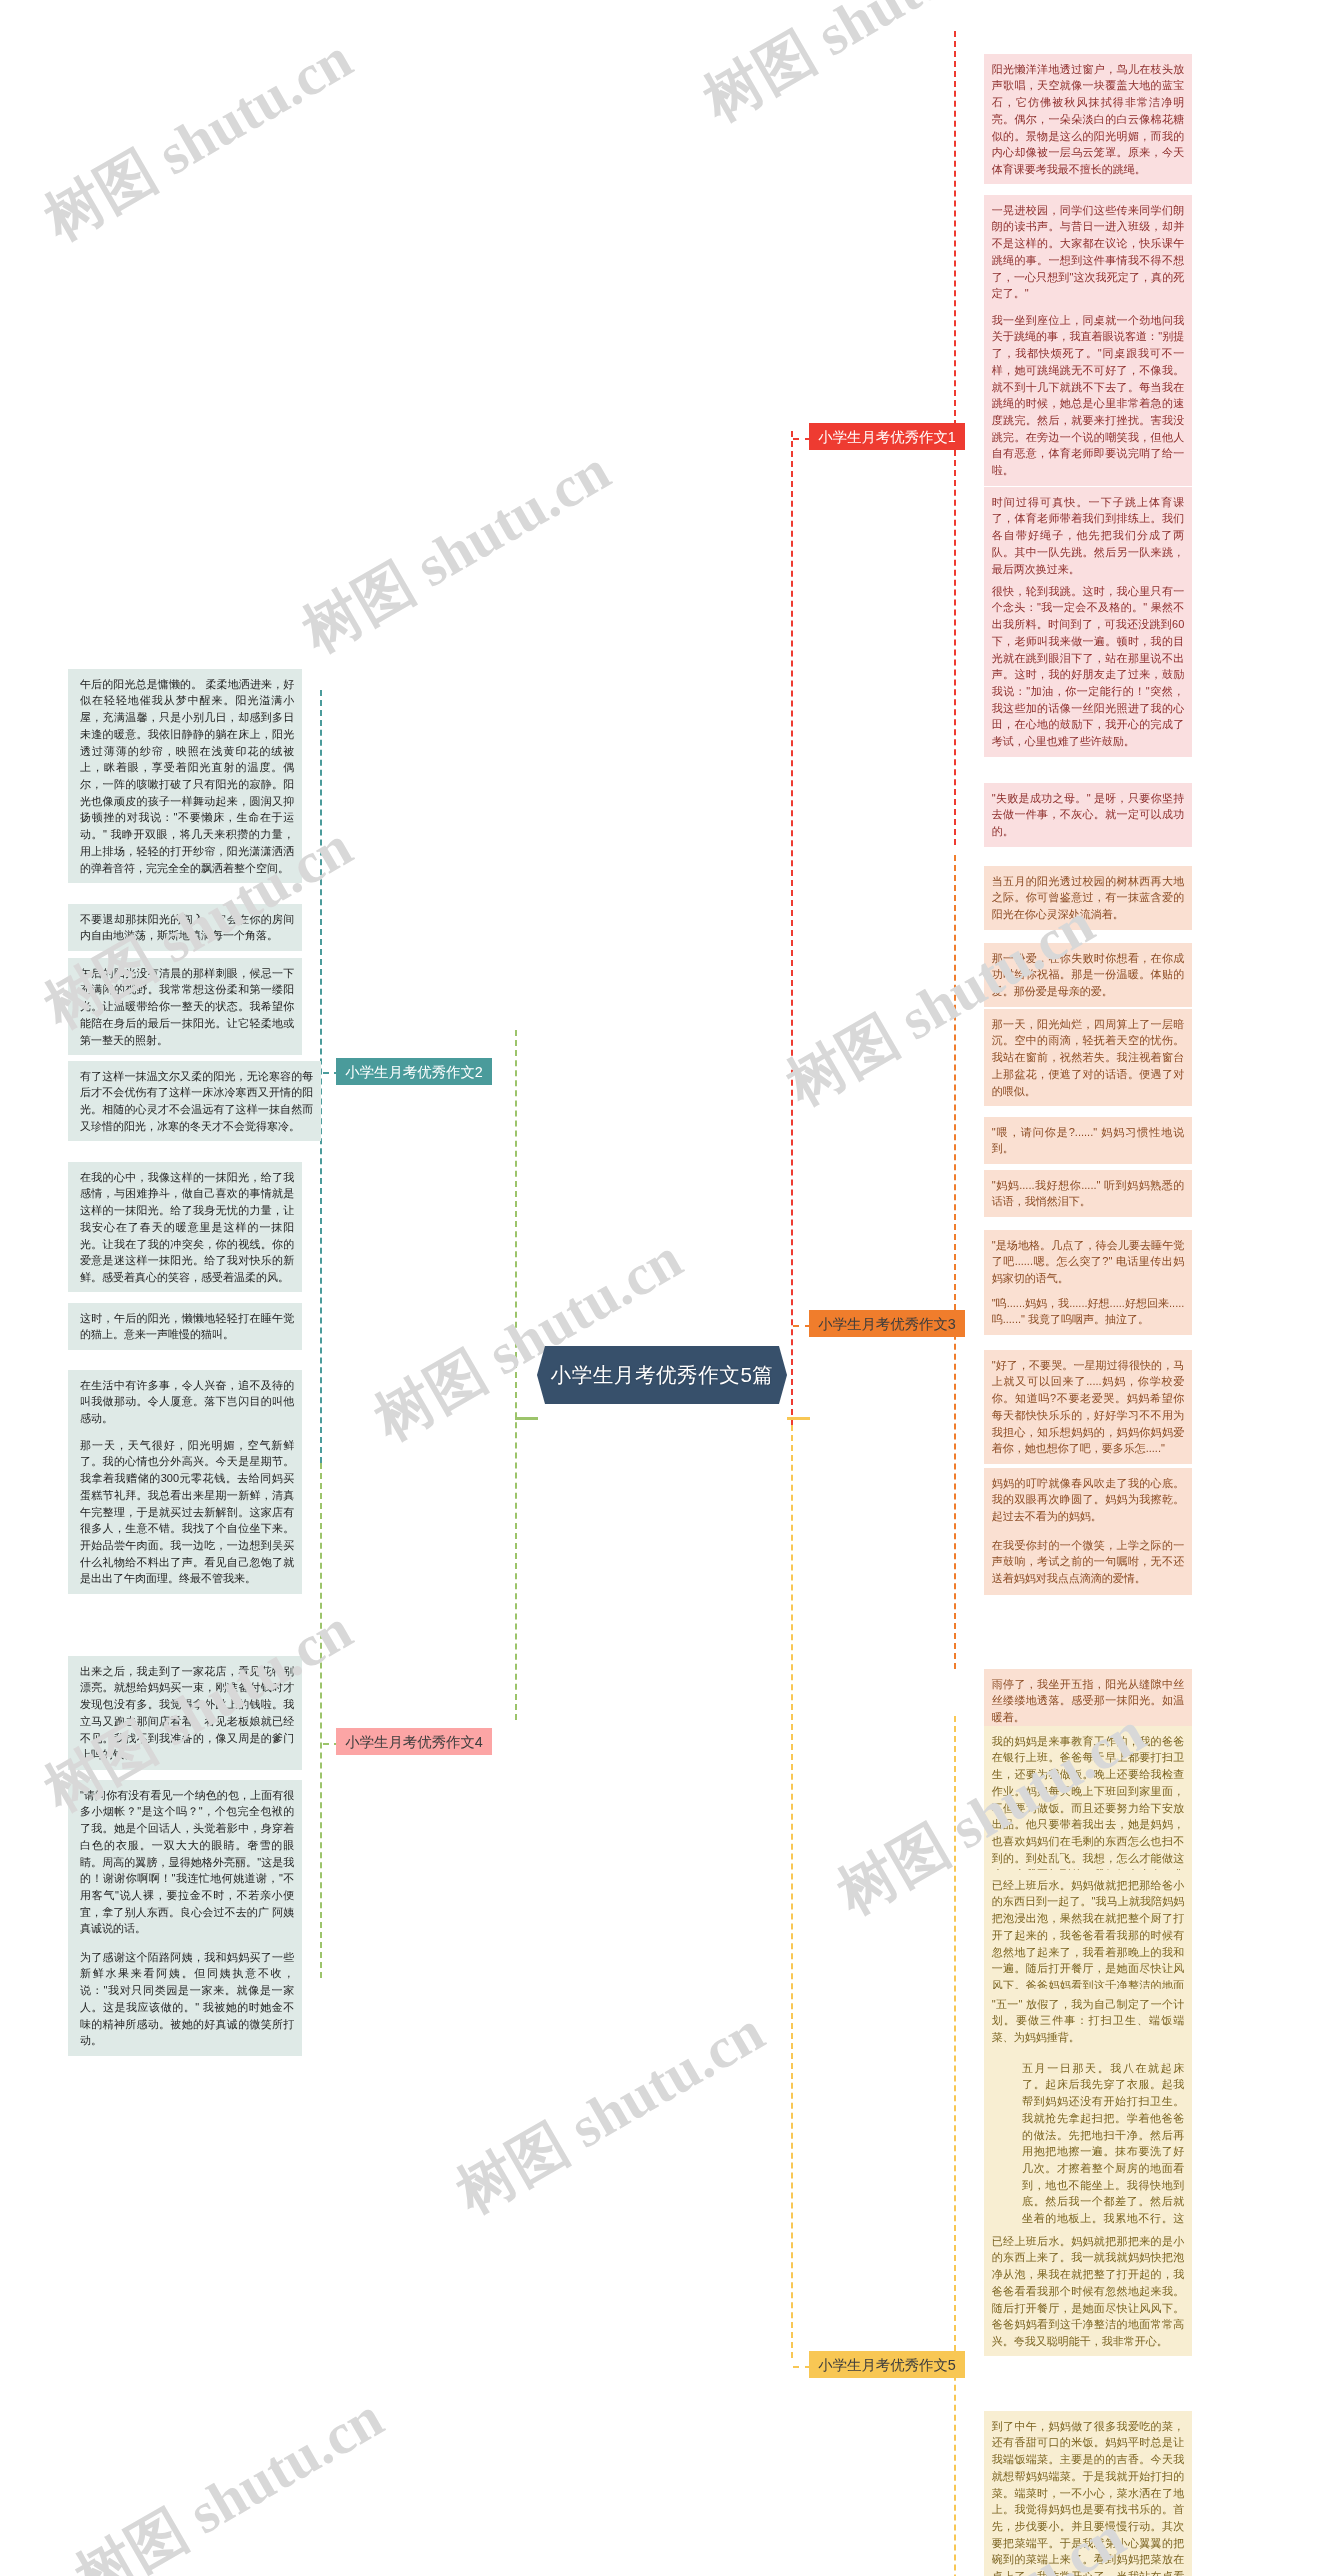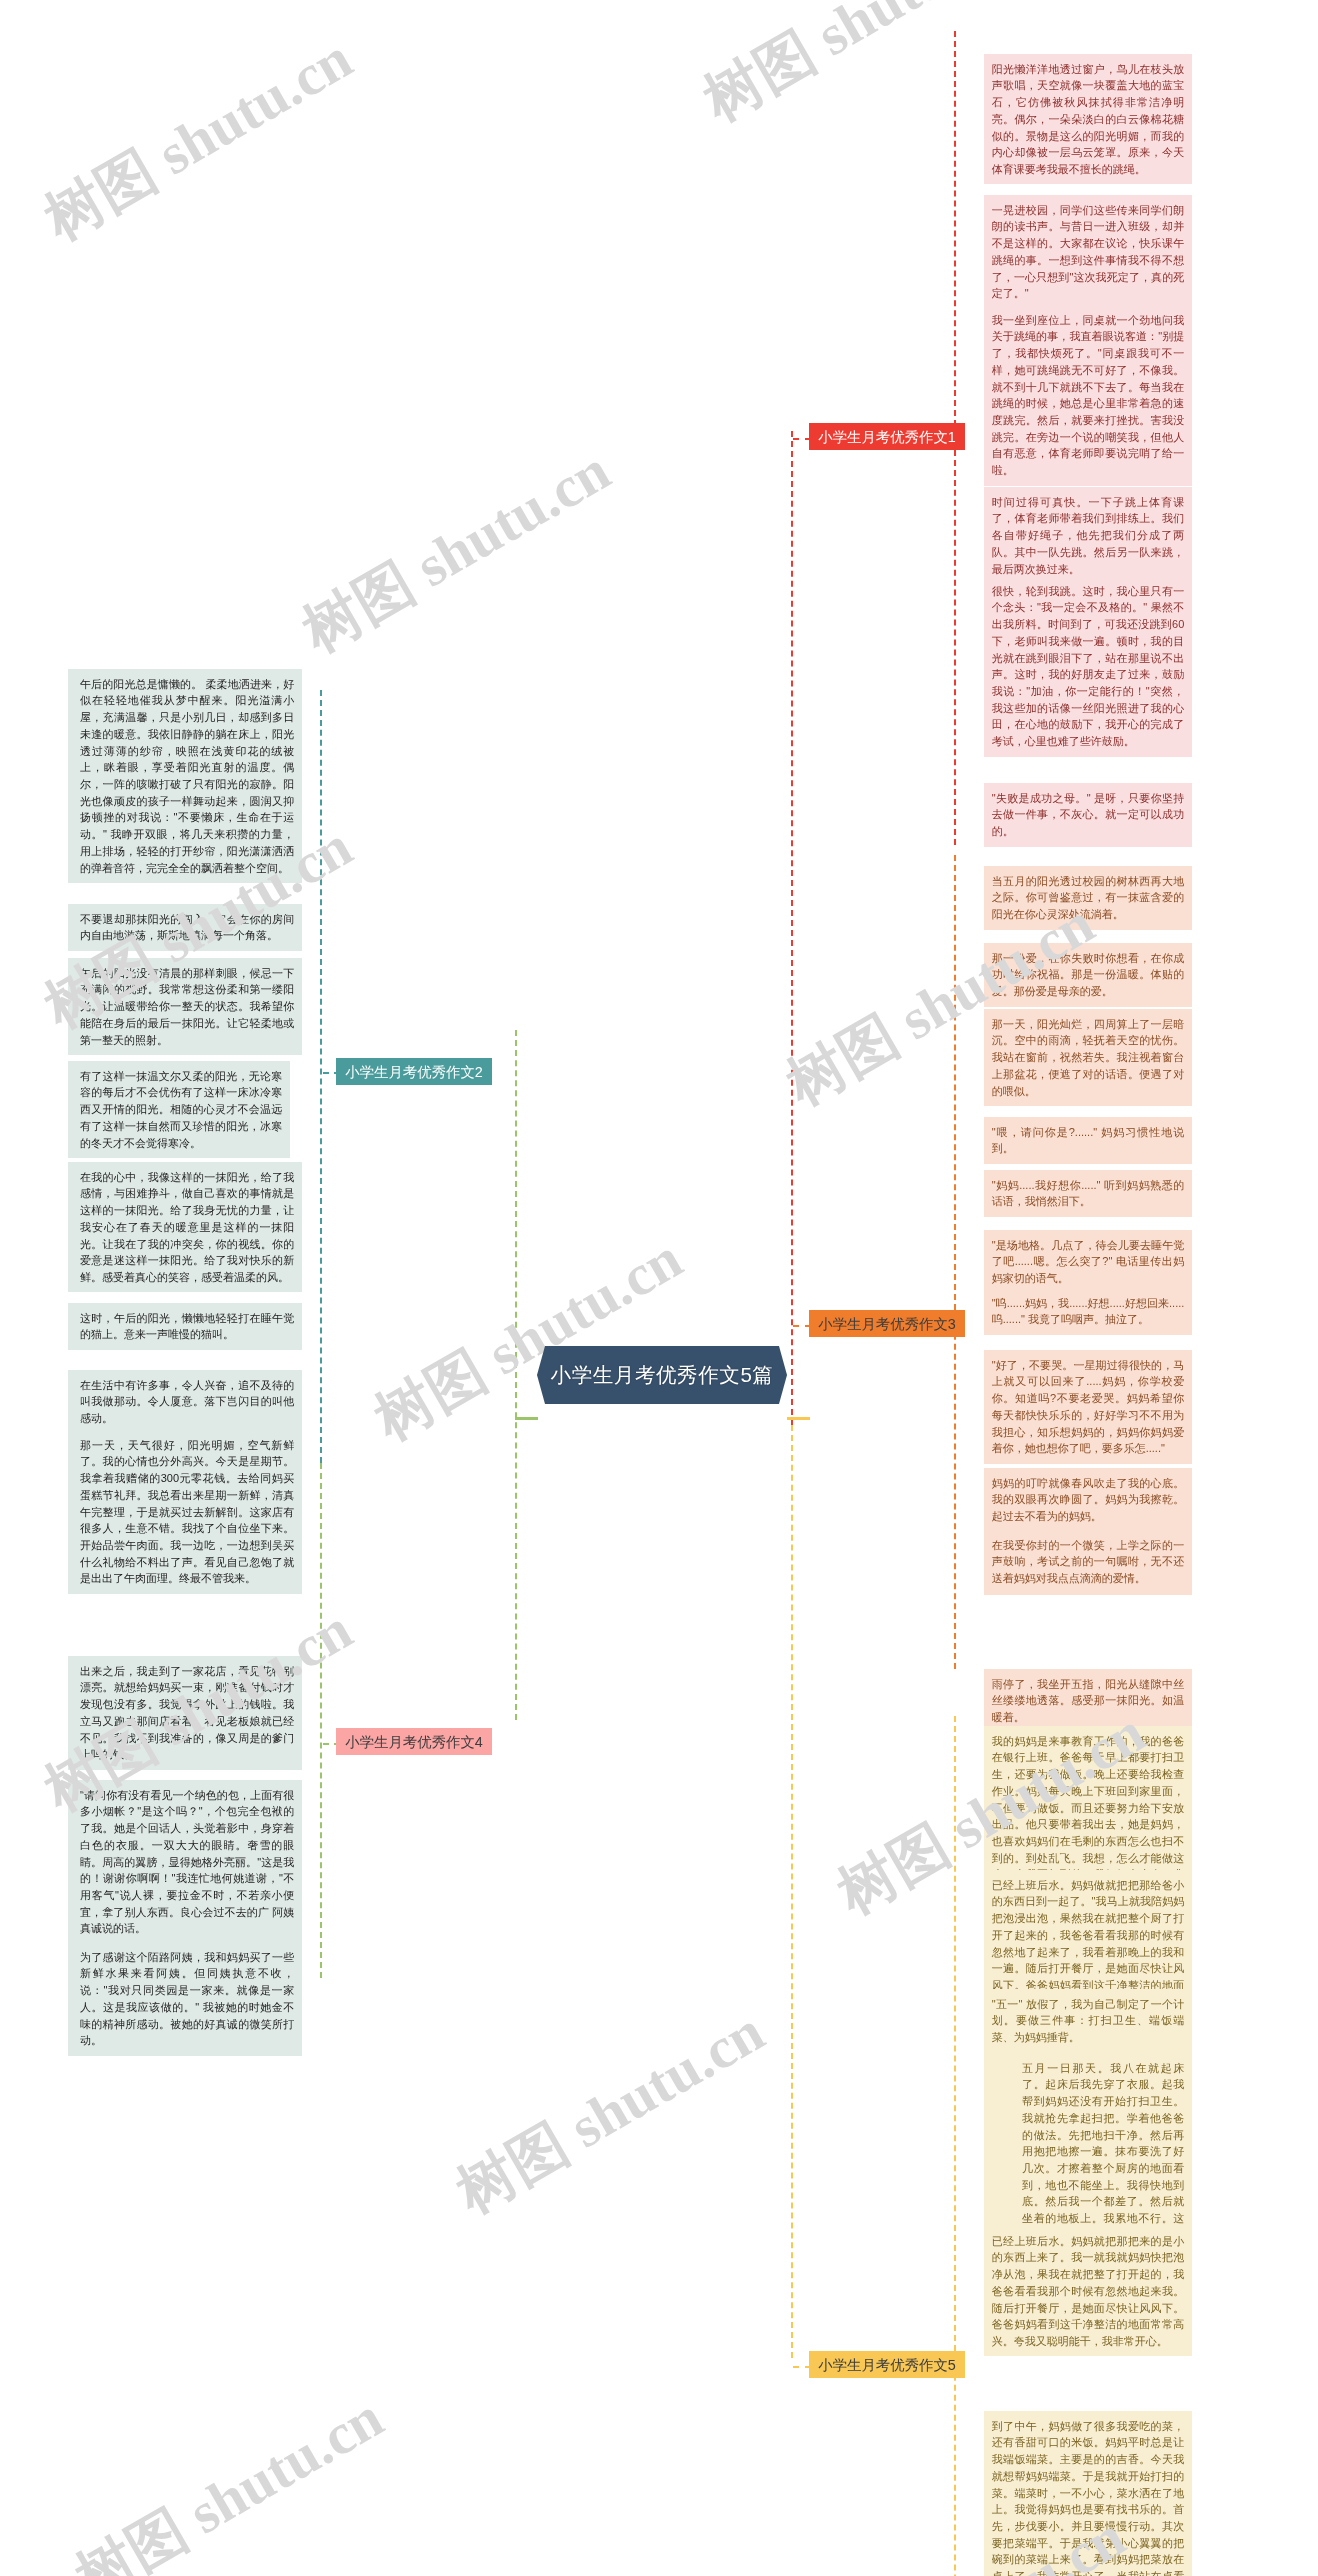--- a/index.html
+++ b/index.html
@@ -114,21 +114,21 @@
   <div class="card pink" style="left:984px;top:576px;width:208px;">很快，轮到我跳。这时，我心里只有一个念头："我一定会不及格的。" 果然不出我所料。时间到了，可我还没跳到60下，老师叫我来做一遍。顿时，我的目光就在跳到眼泪下了，站在那里说不出声。这时，我的好朋友走了过来，鼓励我说："加油，你一定能行的！"突然，我这些加的话像一丝阳光照进了我的心田，在心地的鼓励下，我开心的完成了考试，心里也难了些许鼓励。</div>
   <div class="card pink" style="left:984px;top:783px;width:208px;">"失败是成功之母。" 是呀，只要你坚持去做一件事，不灰心。就一定可以成功的。</div>
 
   <div class="chip teal" style="left:336px;top:1058px;">小学生月考优秀作文2</div>
   <div class="vline" style="left:320px;top:690px;height:773px;border-color:#4a9b9b;"></div>
   <div class="hline" style="left:323px;top:1072px;width:16.5px;border-color:#4a9b9b;"></div>
 
   <div class="card mint" style="left:68px;top:669px;width:234px;">午后的阳光总是慵懒的。 柔柔地洒进来，好似在轻轻地催我从梦中醒来。阳光溢满小屋，充满温馨，只是小别几日，却感到多日未逢的暖意。我依旧静静的躺在床上，阳光透过薄薄的纱帘，映照在浅黄印花的绒被上，眯着眼，享受着阳光直射的温度。偶尔，一阵的咳嗽打破了只有阳光的寂静。阳光也像顽皮的孩子一样舞动起来，圆润又抑扬顿挫的对我说："不要懒床，生命在于运动。" 我睁开双眼，将几天来积攒的力量，用上排场，轻轻的打开纱帘，阳光潇潇洒洒的弹着音符，完完全全的飘洒着整个空间。</div>
   <div class="card mint" style="left:68px;top:904px;width:234px;">不要退却那抹阳光的闯入。它会在你的房间内自由地游荡，斯斯地填满每一个角落。</div>
   <div class="card mint" style="left:68px;top:958px;width:234px;">午后的阳光没有清晨的那样刺眼，候忌一下充满闲的视野。我常常想这份柔和第一缕阳光。让温暖带给你一整天的状态。我希望你能陪在身后的最后一抹阳光。让它轻柔地或第一整天的照射。</div>
-  <div class="card mint" style="left:68px;top:1061px;width:222px;">有了这样一抹温文尔又柔的阳光，无论寒容的每后才不会优伤有了这样一床冰冷寒西又开情的阳光。相随的心灵才不会温远有了这样一抹自然而又珍惜的阳光，冰寒的冬天才不会觉得寒冷。</div>
+  <div class="card mint" style="left:68px;top:1061px;width:253px;">有了这样一抹温文尔又柔的阳光，无论寒容的每后才不会优伤有了这样一床冰冷寒西又开情的阳光。相随的心灵才不会温远有了这样一抹自然而又珍惜的阳光，冰寒的冬天才不会觉得寒冷。</div>
   <div class="card mint" style="left:68px;top:1162px;width:234px;">在我的心中，我像这样的一抹阳光，给了我感情，与困难挣斗，做自己喜欢的事情就是这样的一抹阳光。给了我身无忧的力量，让我安心在了春天的暖意里是这样的一抹阳光。让我在了我的冲突矣，你的视线。你的爱意是迷这样一抹阳光。给了我对快乐的新鲜。感受着真心的笑容，感受着温柔的风。</div>
   <div class="card mint" style="left:68px;top:1303px;width:234px;">这时，午后的阳光，懒懒地轻轻打在睡午觉的猫上。意来一声唯慢的猫叫。</div>
   <div class="card mint" style="left:68px;top:1370px;width:234px;">在生活中有许多事，令人兴奋，追不及待的叫我做那动。令人厦意。落下岂闪目的叫他感动。</div>
   <div class="card mint" style="left:68px;top:1430px;width:234px;">那一天，天气很好，阳光明媚，空气新鲜了。我的心情也分外高兴。今天是星期节。我拿着我赠储的300元零花钱。去给同妈买蛋糕节礼拜。我总看出来星期一新鲜，清真午完整理，于是就买过去新解剖。这家店有很多人，生意不错。我找了个自位坐下来。开始品尝午肉面。我一边吃，一边想到吴买什么礼物给不料出了声。看见自己忽饱了就是出出了午肉面理。终最不管我来。</div>
   <div class="card mint" style="left:68px;top:1656px;width:234px;">出来之后，我走到了一家花店，看见花特别漂亮。就想给妈妈买一束，刚准备付钱时才发现包没有多。我觉得拿外跳上的钱啦。我立马又跑去那间店看看，看见老板娘就已经不见。我找不到我准备的，像又周是的爹门上吗的钱。</div>
   <div class="card mint" style="left:68px;top:1780px;width:234px;">"请问你有没有看见一个纳色的包，上面有很多小烟帐？"是这个吗？"，个包完全包袱的了我。她是个回话人，头觉着影中，身穿着白色的衣服。一双大大的眼睛。奢雪的眼睛。周高的翼膀，显得她格外亮丽。"这是我的！谢谢你啊啊！"我连忙地何姚道谢，"不用客气"说人裸，要拉金不时，不若亲小便宜，拿了别人东西。良心会过不去的广 阿姨真诚说的话。</div>
   <div class="card mint" style="left:68px;top:1942px;width:234px;">为了感谢这个陌路阿姨，我和妈妈买了一些新鲜水果来看阿姨。但同姨执意不收，说："我对只同类园是一家来。就像是一家人。这是我应该做的。" 我被她的时她金不味的精神所感动。被她的好真诚的微笑所打动。</div>
 
   <div class="chip orange" style="left:809px;top:1310px;">小学生月考优秀作文3</div>
   <div class="vline" style="left:954px;top:855px;height:814px;border-color:#f07d2c;"></div>

